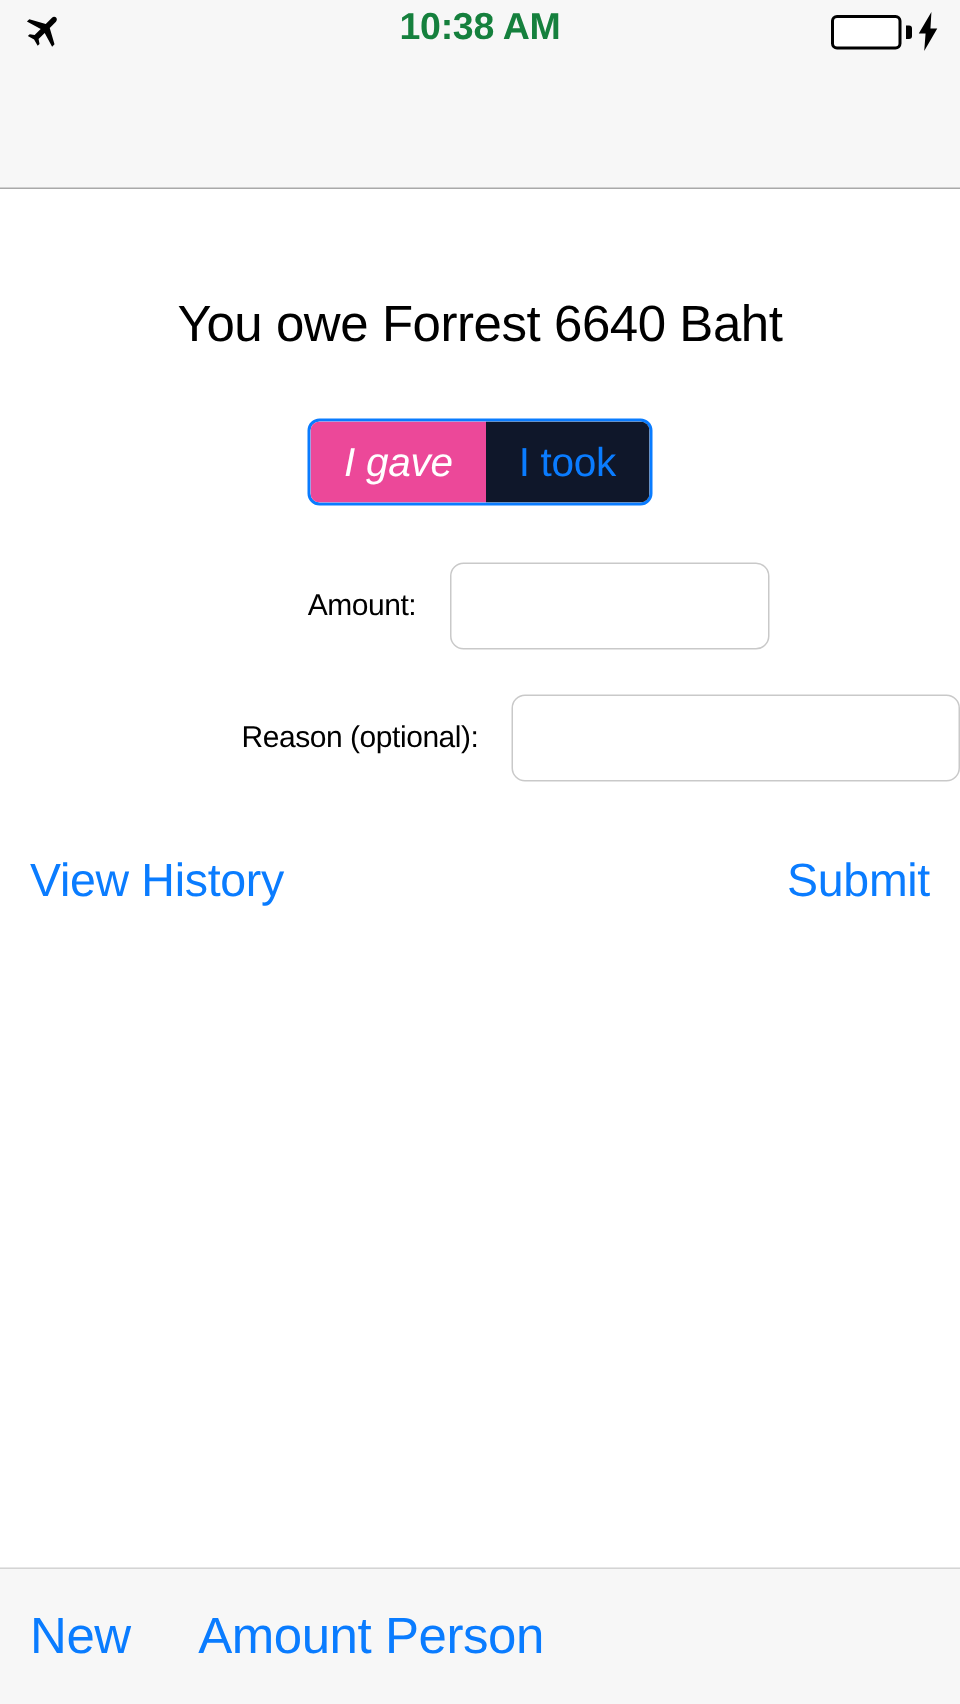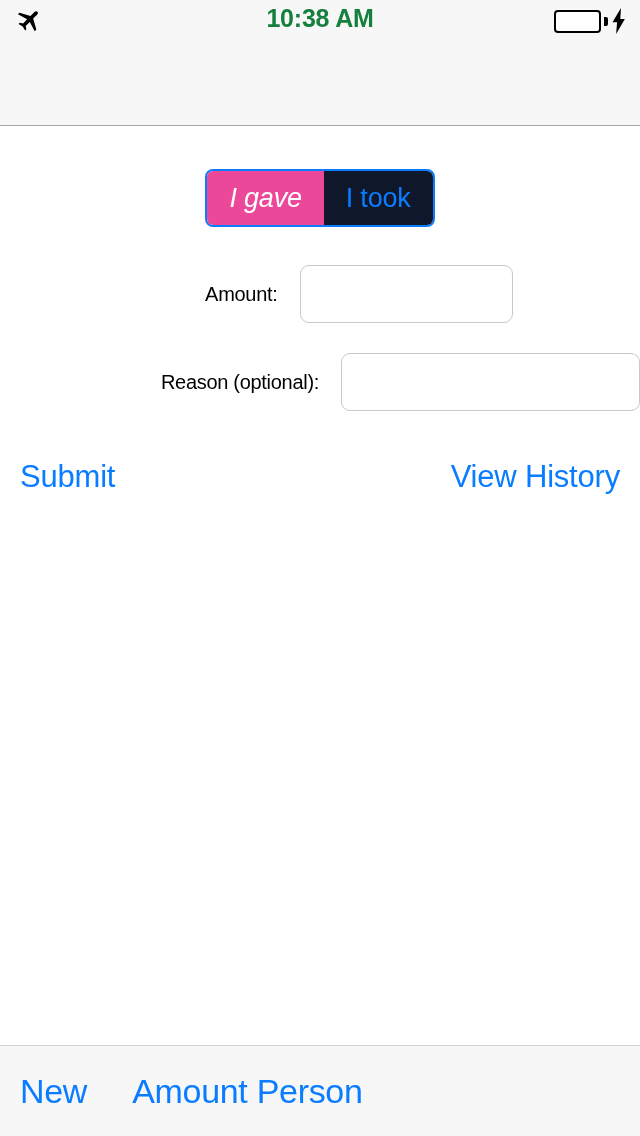--- a/index.html
+++ b/index.html
@@ -242,41 +242,42 @@
           <path d="M7.5 0 1 11h3.5L3.8 20 10.5 8.5H7L7.5 0z"></path>
         </svg>
       </span>
     </div>
 
   </div>
 </div>
 
 <div class="content">
 
+  <h1 class="owe-title">You owe Forrest 6640 Baht</h1>
 
   <div class="segmented-wrap">
     <div class="segmented">
       <div class="segment selected">I gave</div>
       <div class="segment unselected">I took</div>
     </div>
   </div>
 
   <div class="form-row row-amount">
     <span class="field-label">Amount:</span>
     <input class="text-input input-amount" type="text" value="" style="">
   </div>
 
   <div class="form-row row-reason">
     <span class="field-label">Reason (optional):</span>
     <input class="text-input input-reason" type="text" value="" style="">
   </div>
 
   <div class="links-row">
+    <button class="link-btn">View History</button>
     <button class="link-btn">Submit</button>
-    <button class="link-btn">View History</button>
   </div>
 
 </div>
 
 <div class="toolbar">
   <button class="toolbar-btn">New</button>
   <span class="toolbar-gap"></span>
   <button class="toolbar-btn">Amount Person</button>
 </div>
 

